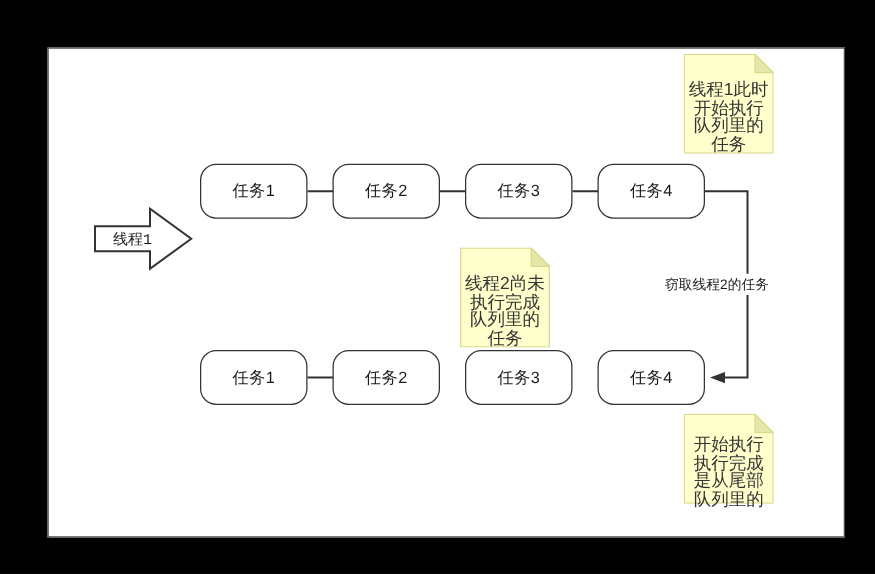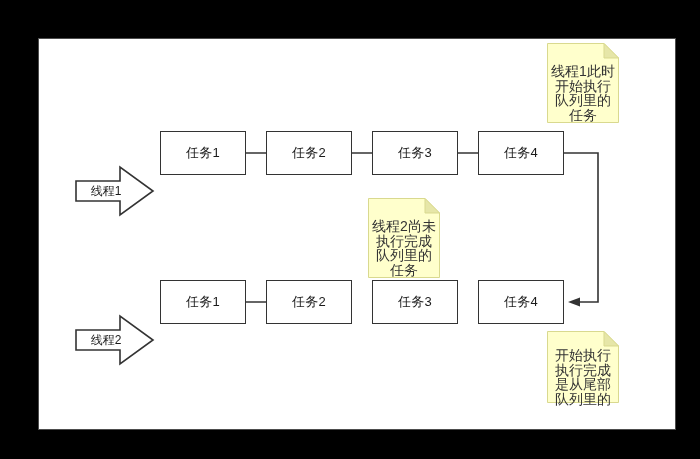--- a/index.html
+++ b/index.html
@@ -24,21 +24,21 @@
     background: #ffffff;
     border: 1px solid #4d4d4d;
     box-sizing: border-box;
   }
   
   .task-box {
     position: absolute;
     box-sizing: border-box;
     background: #ffffff;
     border: 1.6px solid #333333;
-    border-radius: 0;
+    border-radius: 13px;
     display: flex;
     align-items: center;
     justify-content: center;
     font-size: 13px;
     color: #1a1a1a;
     letter-spacing: 0.3px;
   }
   
   .thread-arrow {
     position: absolute;
@@ -51,20 +51,21 @@
     left: 0;
     top: 0;
     width: 62px;
     height: 52px;
     display: flex;
     align-items: center;
     justify-content: center;
     font-size: 12px;
     color: #1a1a1a;
     pointer-events: none;
+    font-family: Liberation Mono, monospace;
   }
   
   .conn {
     position: absolute;
   }
   .conn svg { display: block; overflow: visible; }
   
   .note {
     position: absolute;
   }
@@ -133,26 +134,20 @@
 
     <div class="conn" style="left:419px; top:106px;">
       <svg width="49" height="16" viewBox="0 0 49 16">
         <line x1="0" y1="8" x2="38" y2="8" stroke="#333333" stroke-width="1.6"></line>
         <path d="M48,8 L36,3.5 L36,12.5 Z" fill="#333333"></path>
       </svg>
     </div>
 
     <div class="task-box" style="left:439px; top:92px; width:86px; height:44px;">任务4</div>
 
-    <div class="thread-arrow" style="left:36px; top:275px;">
-      <svg width="80" height="52" viewBox="0 0 80 52">
-        <path d="M1,16 L45,16 L45,2 L78,26 L45,50 L45,36 L1,36 Z" fill="#ffffff" stroke="#333333" stroke-width="1.6" stroke-linejoin="miter"></path>
-      </svg>
-      <div class="tl">线程2</div>
-    </div>
 
     <div class="task-box" style="left:121px; top:241px; width:86px; height:44px;">任务1</div>
 
     <div class="conn" style="left:207px; top:255px;">
       <svg width="49" height="16" viewBox="0 0 49 16">
         <line x1="0" y1="8" x2="38" y2="8" stroke="#333333" stroke-width="1.6"></line>
         <path d="M48,8 L36,3.5 L36,12.5 Z" fill="#333333"></path>
       </svg>
     </div>
 
@@ -162,20 +157,21 @@
 
     <div class="task-box" style="left:439px; top:241px; width:86px; height:44px;">任务4</div>
 
     <div class="conn" style="left:525px; top:106px;">
       <svg width="70" height="170" viewBox="0 0 70 170">
         <path d="M0,8 L34,8 L34,157 L14,157" fill="none" stroke="#333333" stroke-width="1.6" stroke-linejoin="miter"></path>
         <path d="M4,157 L16,152.5 L16,161.5 Z" fill="#333333"></path>
       </svg>
     </div>
 
+    <div class="edge-label" style="left:491px; top:180px;">窃取线程2的任务</div>
 
     <div class="note" style="left:508px; top:4px; width:72px; height:80px;">
       <svg width="72" height="80" viewBox="0 0 72 80">
         <path d="M0.5,0.5 L57,0.5 L71.5,15 L71.5,79.5 L0.5,79.5 Z" fill="#ffffcc" stroke="#d9d98f" stroke-width="1"></path>
         <path d="M57,0.5 L71.5,15 L57,15 Z" fill="#e6e6a8" stroke="#d9d98f" stroke-width="1"></path>
       </svg>
       <div class="note-text">
         <span>线程1此时</span>
         <span>开始执行</span>
         <span>队列里的</span>

